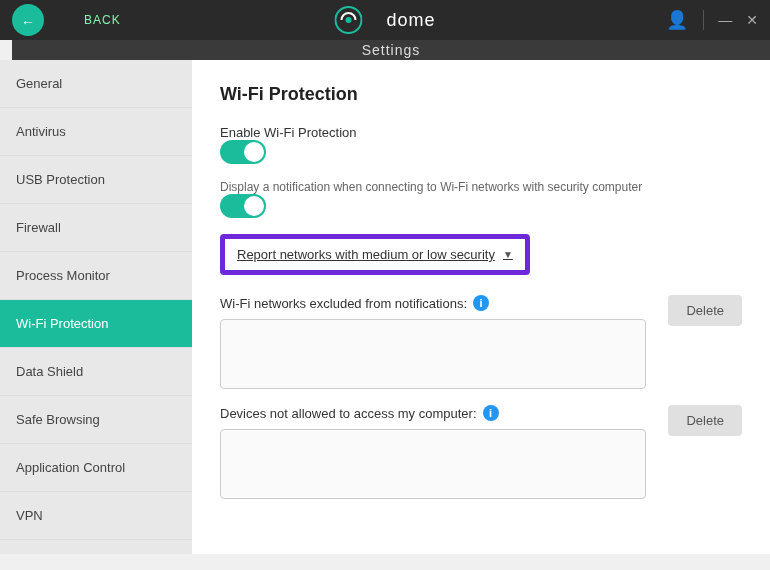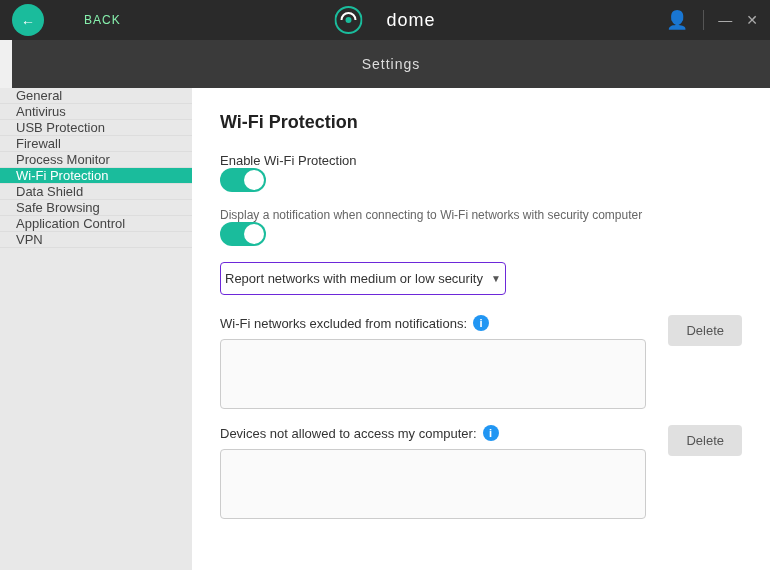--- a/index.html
+++ b/index.html
@@ -64,21 +64,21 @@
       font-size: 18px;
     }
     .separator-v {
       width: 1px; height: 20px;
       background: #555;
     }
 
     
     .sub-header {
       background: #3a3a3a;
-      height: 48px;
+      height: 20px;
       display: flex; align-items: center; justify-content: center; margin-left: 12px;
     }
     .sub-header-title {
       color: #ddd;
       font-size: 14px;
       letter-spacing: 1px;
     }
 
     
     .main-layout {
@@ -87,21 +87,21 @@
     }
 
     
     .sidebar {
       width: 192px;
       background: #e8e8e8;
       flex-shrink: 0;
       overflow-y: auto;
     }
     .sidebar-item {
-      padding: 0 16px;
+      padding: 16px 16px;
       font-size: 13px;
       color: #444;
       cursor: pointer;
       border-bottom: 1px solid #ddd;
       display: flex; align-items: center;
     }
     .sidebar-item.active {
       background: #1abc9c;
       color: white;
       font-weight: 500;
@@ -158,31 +158,32 @@
       background: white;
       top: 2px; right: 2px;
       transition: right 0.2s;
     }
 
     
     .dropdown-wrapper {
       margin-bottom: 20px;
     }
     .dropdown-select {
-      border: 1px solid #6d28d9;
+      border: 5px solid #6d28d9;
       border-radius: 4px;
-      padding: 8px 4px;
+      padding: 8px 12px;
       font-size: 13px;
       color: #333;
       background: white;
       cursor: pointer;
       display: inline-flex;
       align-items: center;
       gap: 8px;
       min-width: 280px;
+      text-decoration: underline;
     }
     .dropdown-arrow {
       color: #555;
       font-size: 10px;
     }
 
     
     .section-label {
       font-size: 13px;
       color: #333;

